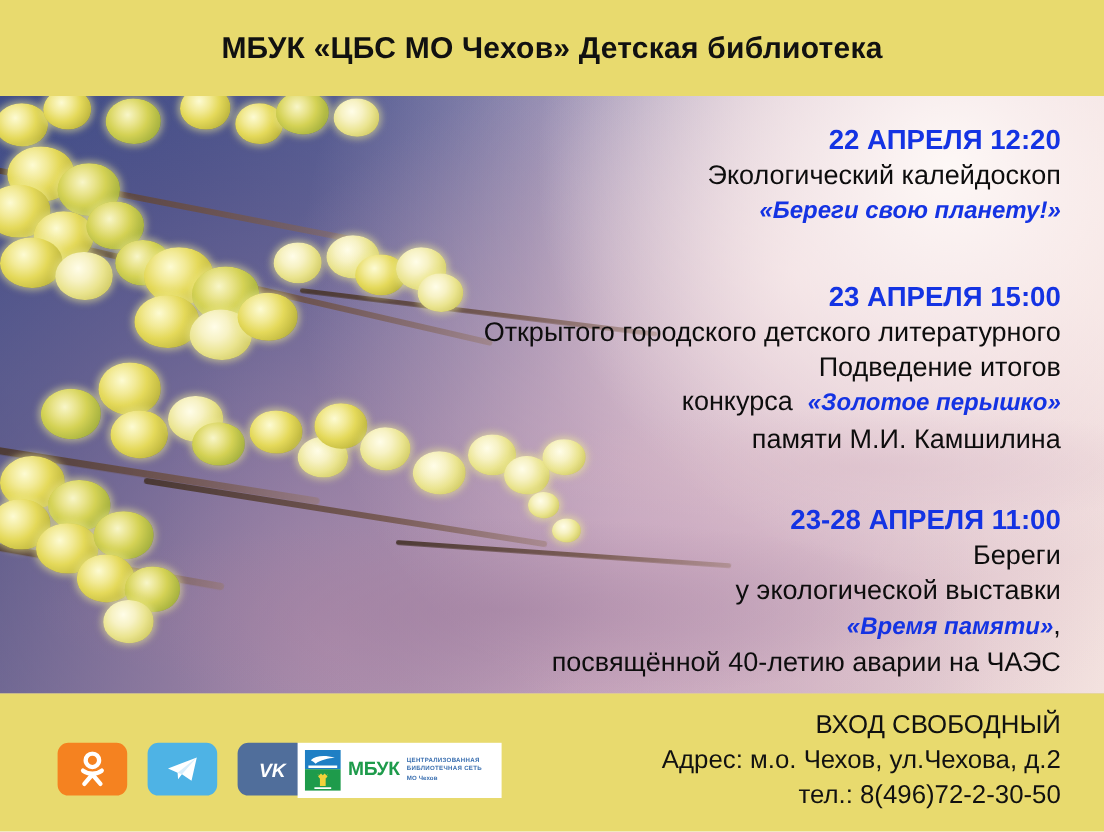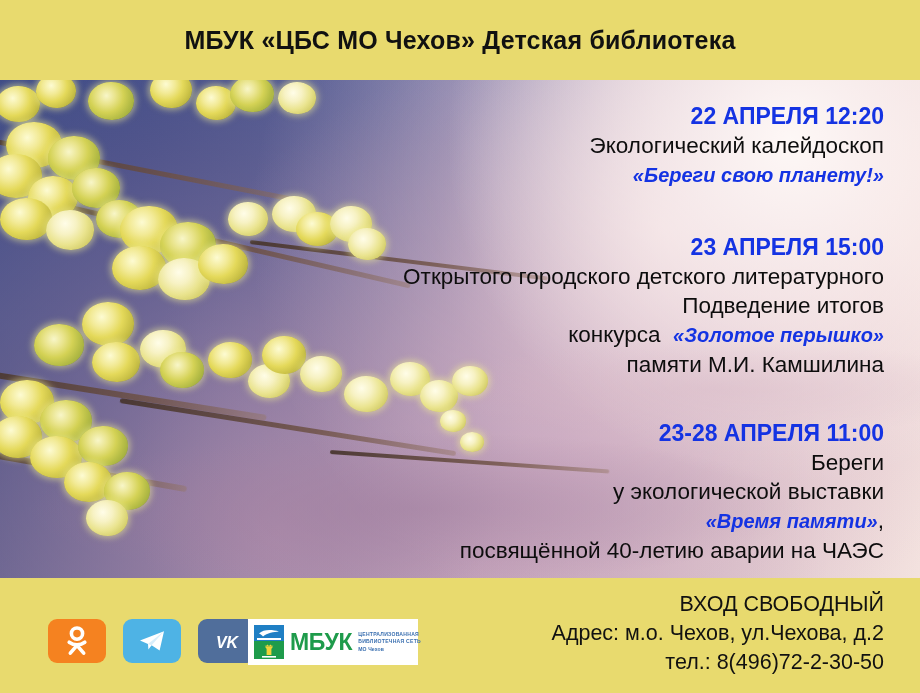--- a/index.html
+++ b/index.html
@@ -194,21 +194,21 @@
     padding: 0 6px;
     box-sizing: border-box;
     gap: 6px;
   }
   .logo-emblem {
     width: 30px;
     height: 34px;
     flex: 0 0 auto;
   }
   .logo-word {
-    font-size: 23px;
+    font-size: 16px;
     font-weight: bold;
     color: #1e9b4b;
     letter-spacing: -0.3px;
     line-height: 1;
   }
   .logo-sub {
     font-size: 5.1px;
     font-weight: bold;
     color: #3a6fb0;
     line-height: 7.2px;

